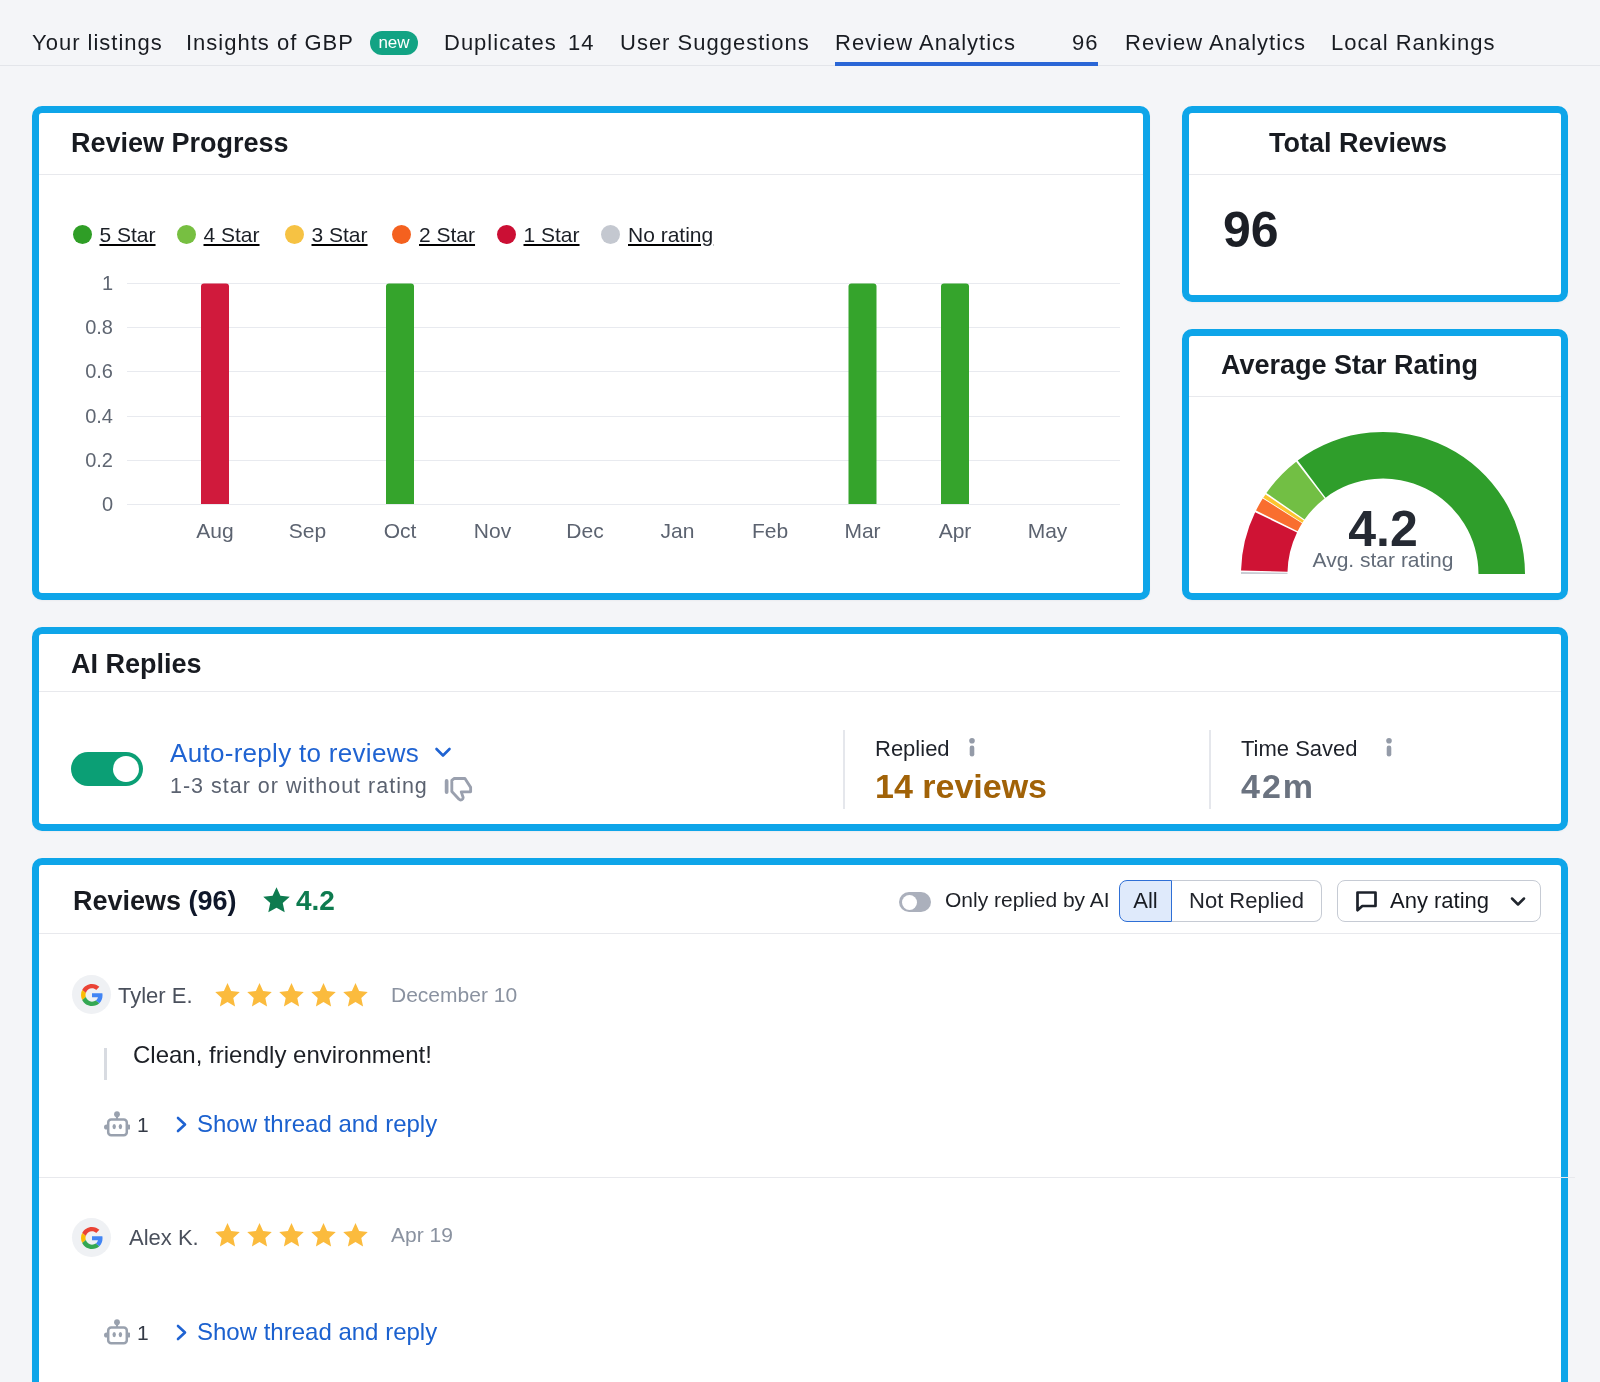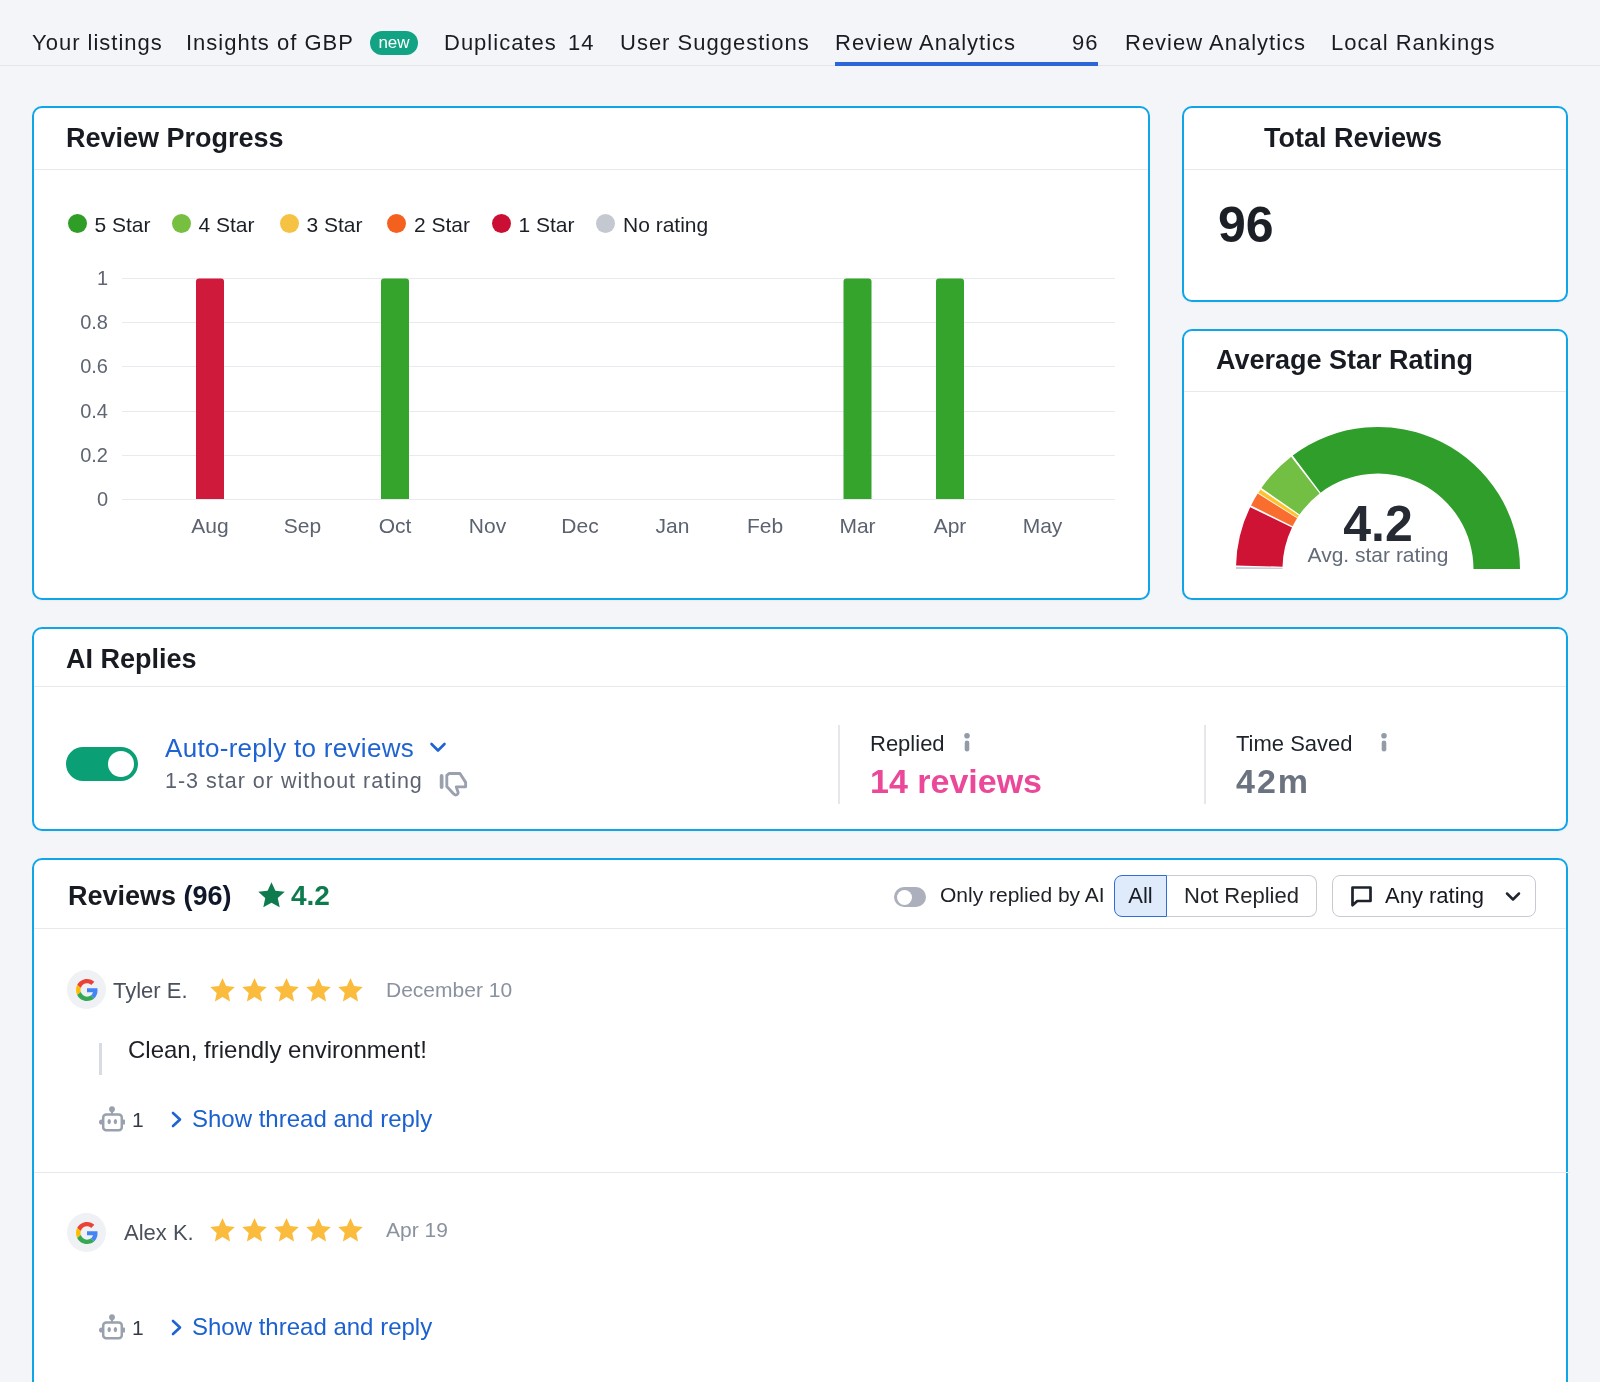--- a/index.html
+++ b/index.html
@@ -1,30 +1,30 @@
 <!DOCTYPE html>
 <html><head>
 <meta charset="utf-8">
 <style>
   * { margin:0; padding:0; box-sizing:border-box; }
   html,body { width:1600px; height:1382px; overflow:hidden; }
   body { background:#f4f5f8; font-family:"Liberation Sans", sans-serif; position:relative; }
   .abs { position:absolute; }
-  .card { position:absolute; background:#fff; border:2px solid #0ea5e9; border-radius:10px; box-shadow:0 1px 2px rgba(16,24,40,0.04); }
+  .card { position:absolute; background:#fff; border:7px solid #0ea5e9; border-radius:10px; box-shadow:0 1px 2px rgba(16,24,40,0.04); }
   .hdr { position:absolute; left:0; right:0; top:0; border-bottom:1px solid #e8e9ed; }
   .htxt { position:absolute; font-size:27px; font-weight:bold; color:#181b21; line-height:1; white-space:nowrap; }
   .t { position:absolute; line-height:1; white-space:nowrap; }
 
   
   #tabbar { position:absolute; left:0; top:0; width:1600px; height:66px; border-bottom:1px solid #e3e5ea; }
   .tab { position:absolute; top:32px; font-size:22px; letter-spacing:1px; color:#191c22; line-height:1; white-space:nowrap; }
   #newbadge { position:absolute; left:370px; top:31px; width:48px; height:24px; background:#12a384; border-radius:12px; color:#fff; font-size:17px; text-align:center; line-height:24px; }
   #underline { position:absolute; left:835px; top:62px; width:263px; height:4px; background:#2a66d6; }
 
-  .legend-item { position:absolute; top:106px; height:19px; display:flex; align-items:flex-start; }
+  .legend-item { position:absolute; top:112px; height:19px; display:flex; align-items:center;text-decoration:underline; }
   .dot { width:19px; height:19px; border-radius:50%; margin-right:8px; }
   .legend-item span { font-size:21px; color:#1b1f26; line-height:1; }
 
   .vdiv { position:absolute; top:96px; width:2px; height:79px; background:#e5e7ec; }
 
   .seg { position:absolute; left:1080px; top:15px; height:42px; display:flex; }
   .seg .s1 { width:53px; height:42px; background:#dfeafb; border:1px solid #2e6fd6; border-radius:8px 0 0 8px; color:#181c23; font-size:22px; display:flex; align-items:center; justify-content:center; }
   .seg .s2 { width:150px; height:42px; background:#fff; border:1px solid #c6cbd4; border-left:none; border-radius:0 8px 8px 0; color:#23262d; font-size:22px; display:flex; align-items:center; justify-content:center; }
   #anyrating { position:absolute; left:1298px; top:15px; width:204px; height:42px; background:#fff; border:1px solid #c6cbd4; border-radius:8px; display:flex; align-items:center;justify-content:space-between; }
 </style>
@@ -147,21 +147,21 @@
     <path d="M2 4 v9" stroke="#9aa0ae" stroke-width="3" stroke-linecap="round" fill="none"></path>
     <path d="M8.2 2 h8.6 l4.6 7.2 v3.6 h-7.6 l1.5 4.3 a1.9 1.9 0 0 1 -3.3 1.6 L6.2 12.6 V3.6 Z" stroke="#9aa0ae" stroke-width="2.3" fill="none" stroke-linejoin="round"></path>
   </svg>
   <div class="vdiv" style="left:804px"></div>
   <div class="vdiv" style="left:1170px"></div>
   <div class="t" style="left:836px; top:104px; font-size:22px; color:#1e222a;">Replied</div>
   <svg class="abs" style="left:927px; top:104px" width="12" height="19" viewBox="0 0 12 19">
       <circle cx="6" cy="2.8" r="2.8" fill="#949ba8"></circle>
       <rect x="3.7" y="7.5" width="4.6" height="11" rx="2.3" fill="#949ba8"></rect>
     </svg>
-  <div class="t" style="left:836px; top:135px; font-size:34px; font-weight:bold; color:#ec4899;">14 reviews</div>
+  <div class="t" style="left:836px; top:135px; font-size:34px; font-weight:bold; color:#a16207;">14 reviews</div>
   <div class="t" style="left:1202px; top:104px; font-size:22px; color:#1e222a;">Time Saved</div>
   <svg class="abs" style="left:1344px; top:104px" width="12" height="19" viewBox="0 0 12 19">
       <circle cx="6" cy="2.8" r="2.8" fill="#949ba8"></circle>
       <rect x="3.7" y="7.5" width="4.6" height="11" rx="2.3" fill="#949ba8"></rect>
     </svg>
   <div class="t" style="left:1202px; top:135px; font-size:34px; letter-spacing:2px; font-weight:bold; color:#6b7380;">42m</div>
 </div>
 
 <div class="card" style="left:32px; top:858px; width:1536px; height:560px;">
   <div class="hdr" style="height:69px"></div>

